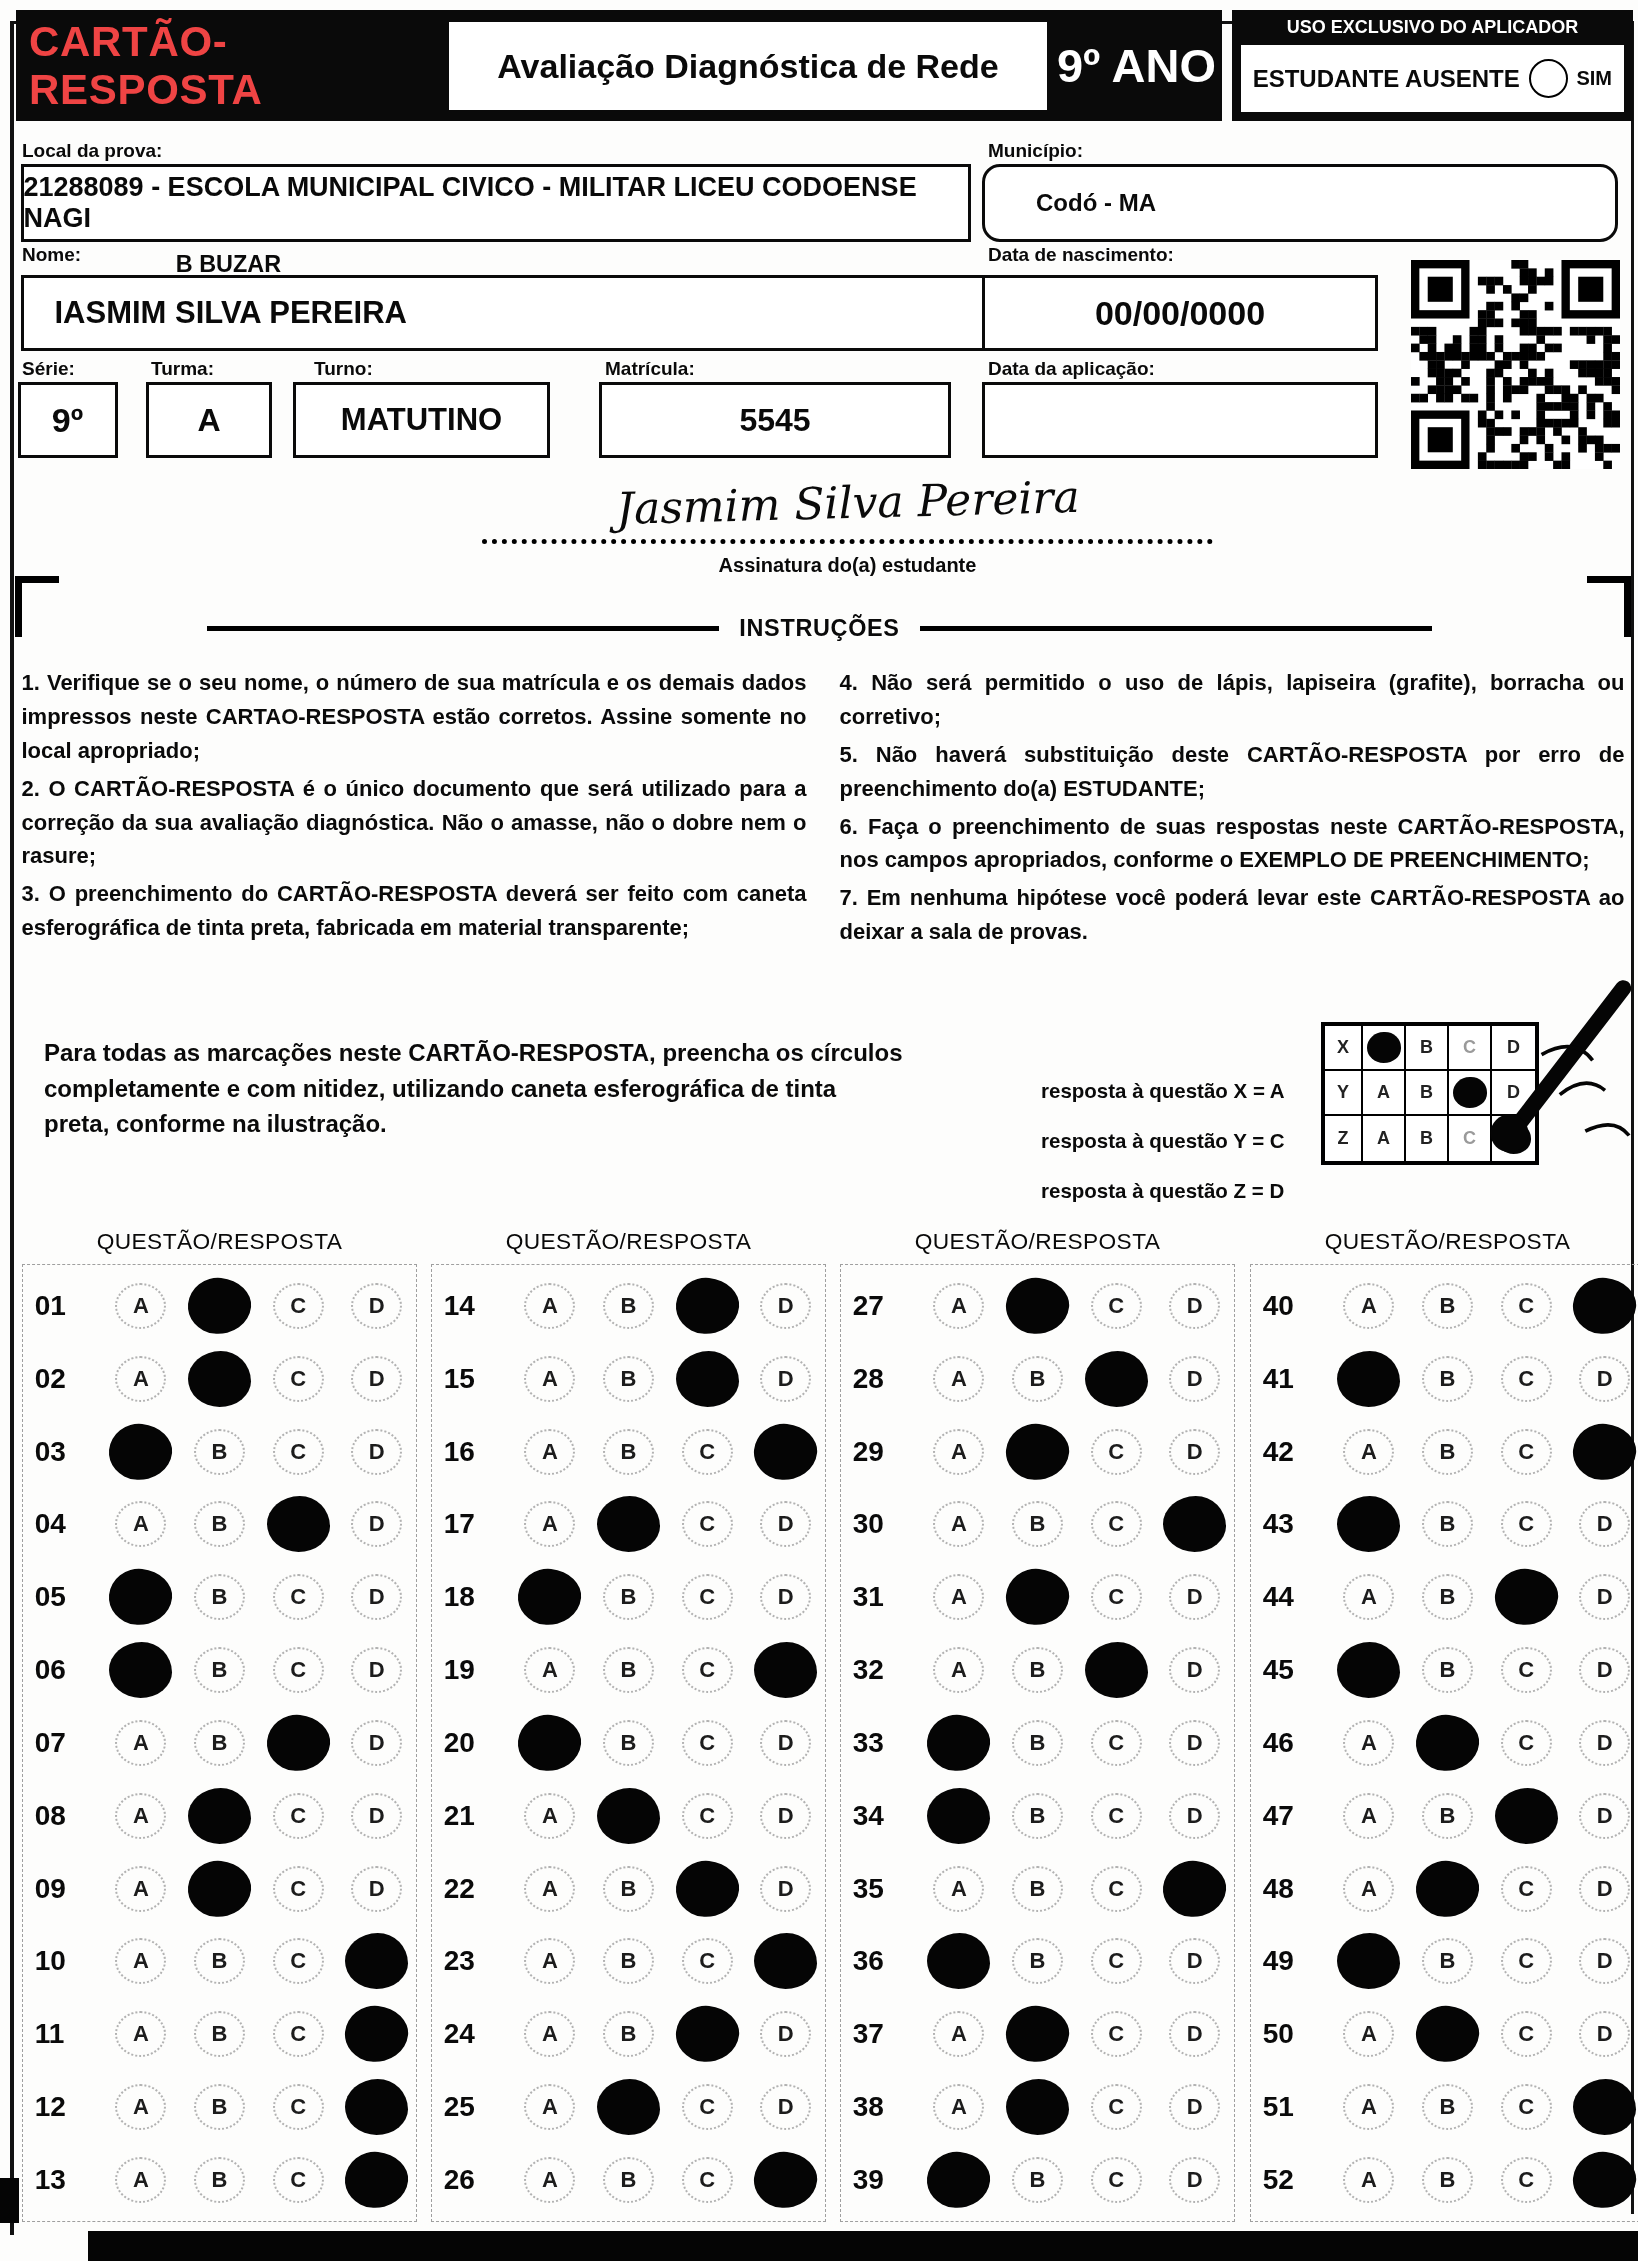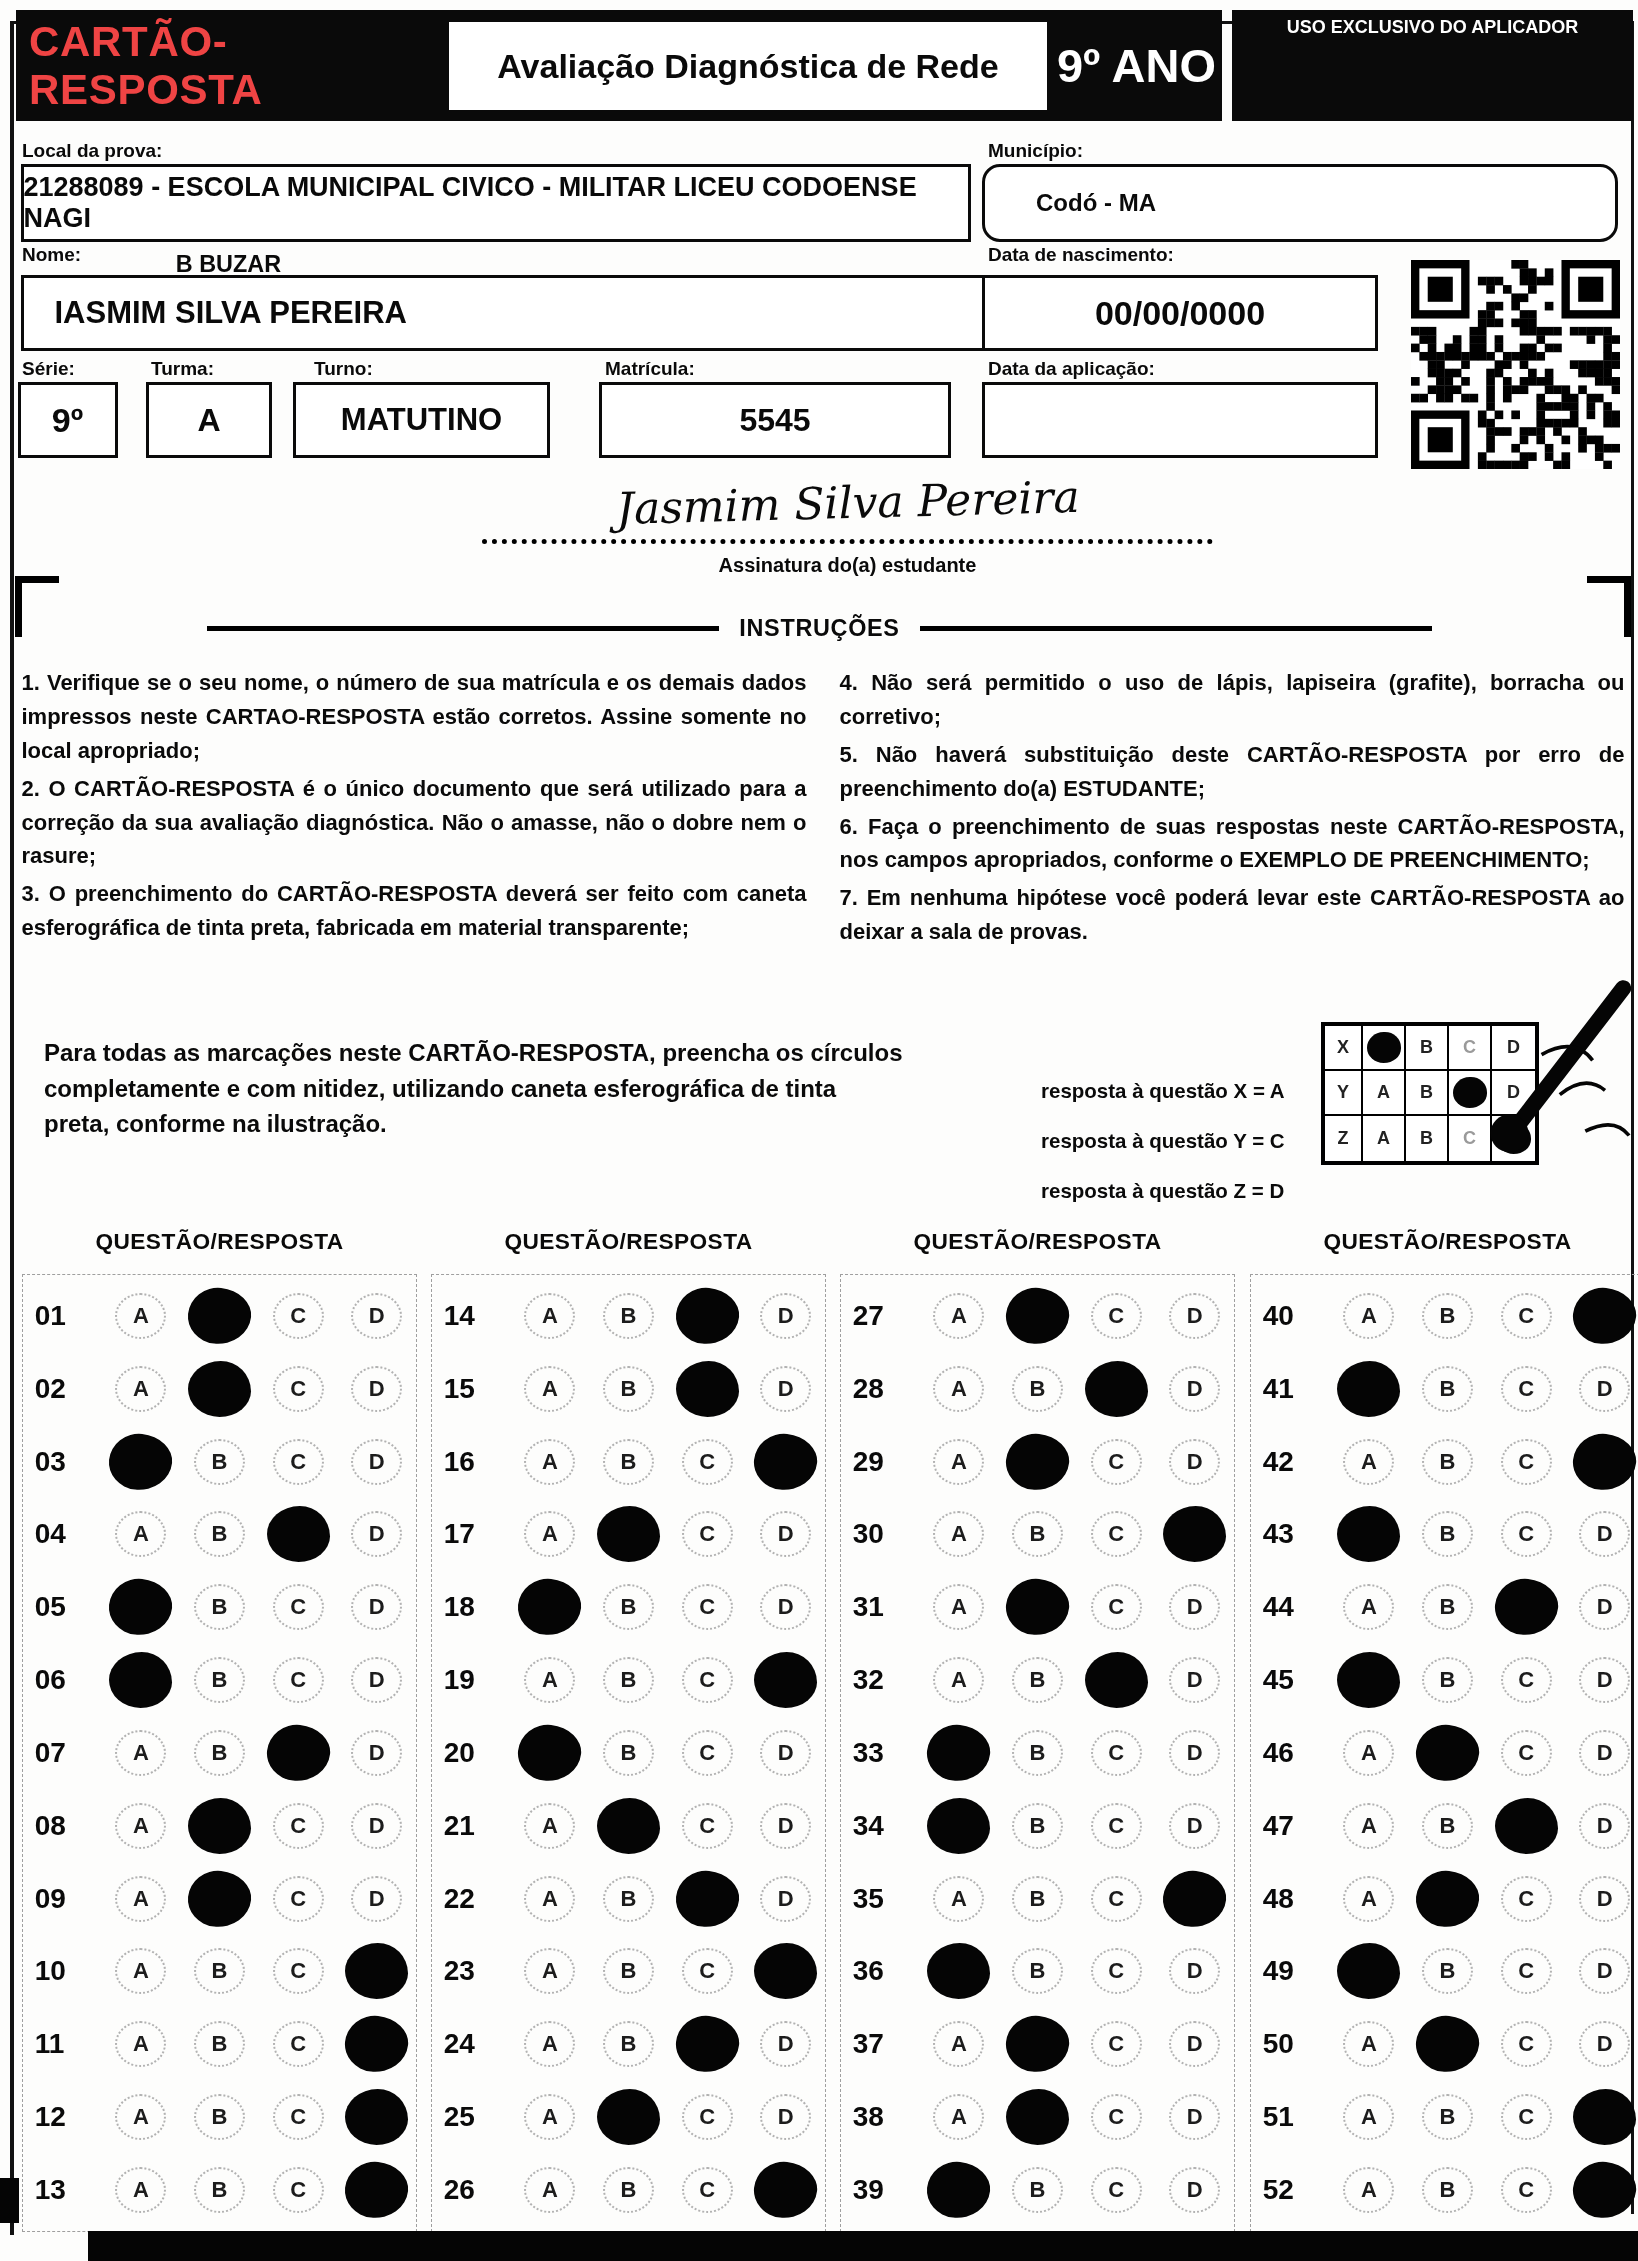--- a/index.html
+++ b/index.html
@@ -60,21 +60,21 @@
   .example-legend{position:absolute;left:1041px;top:1055px;font-size:20.5px;font-weight:bold;line-height:1.45;}
   .ex-grid{position:absolute;left:1321px;top:1022px;border:4.4px solid #000;display:grid;grid-template-columns:38px repeat(4,43px);grid-auto-rows:45px;background:#fff;}
   .ex-cell{border-right:2.2px solid #000;border-bottom:2.9px solid #000;display:flex;align-items:center;justify-content:center;font-weight:bold;font-size:18px;color:#222;}
   .ex-cell.last-col{border-right:none;}
   .ex-cell.last-row{border-bottom:none;}
   .ex-fill{width:34px;height:31px;background:#050505;border-radius:50% 48% 52% 50%/52% 50% 48% 50%;}
   .pen-svg{position:absolute;left:1432px;top:978px;}
 
   
   .ans-col{position:absolute;top:1228px;width:395px;}
-  .ans-head{text-align:center;font-size:22.7px;font-weight:bold;margin-bottom:19px;letter-spacing:0.4px;}
+  .ans-head{text-align:center;font-size:22.7px;font-weight:normal;margin-bottom:9px;letter-spacing:0.4px;}
   .ans-box{border:1.5px dashed #9f9f9f;height:947px;display:flex;flex-direction:column;justify-content:space-around;padding:4.4px 0;}
   .q-row{display:flex;align-items:center;height:70px;}
   .q-num{width:67px;padding-left:11.7px;font-size:28px;font-weight:bold;flex:none;}
   .slot{flex:1;display:flex;align-items:center;justify-content:center;}
   .bubble{width:47px;height:42px;border:2.2px dotted #b2b2b2;border-radius:50%;display:flex;align-items:center;justify-content:center;font-size:22px;font-weight:bold;color:#1c1c1c;}
   .bubble.filled{width:63px;height:56px;background:#050505;border:none;border-radius:52% 48% 50% 50%/50% 54% 46% 50%;}
   .q-row:nth-child(odd) .bubble.filled{transform:rotate(6deg);border-radius:48% 52% 54% 46%/52% 46% 54% 48%;}
 </style>
 </head>
 <body>
@@ -84,20 +84,25 @@
   <div class="frame-top"></div>
   <div class="frame-left"></div>
   <div class="frame-right"></div>
 
   <div class="hdr-bar"></div>
   <div class="hdr-title">CARTÃO-RESPOSTA</div>
   <div class="hdr-sub">Avaliação Diagnóstica de Rede</div>
   <div class="hdr-grade">9º ANO</div>
   <div class="uso-box">
     <div class="uso-title">USO EXCLUSIVO DO APLICADOR</div>
+    <div class="uso-inner">
+      <span>ESTUDANTE AUSENTE</span>
+      <span class="absent-circle"></span>
+      <span class="uso-sim">SIM</span>
+    </div>
   </div>
 
   <div class="lbl" style="left:22px;top:140px;">Local da prova:</div>
   <div class="box school-box">21288089 - ESCOLA MUNICIPAL CIVICO - MILITAR LICEU CODOENSE NAGI</div>
 
   <div class="lbl" style="left:988px;top:140px;">Município:</div>
   <div class="box municipio-box">Codó - MA</div>
 
   <div class="lbl" style="left:22px;top:244px;">Nome:</div>
   <div class="nome-annotation">B BUZAR</div>

